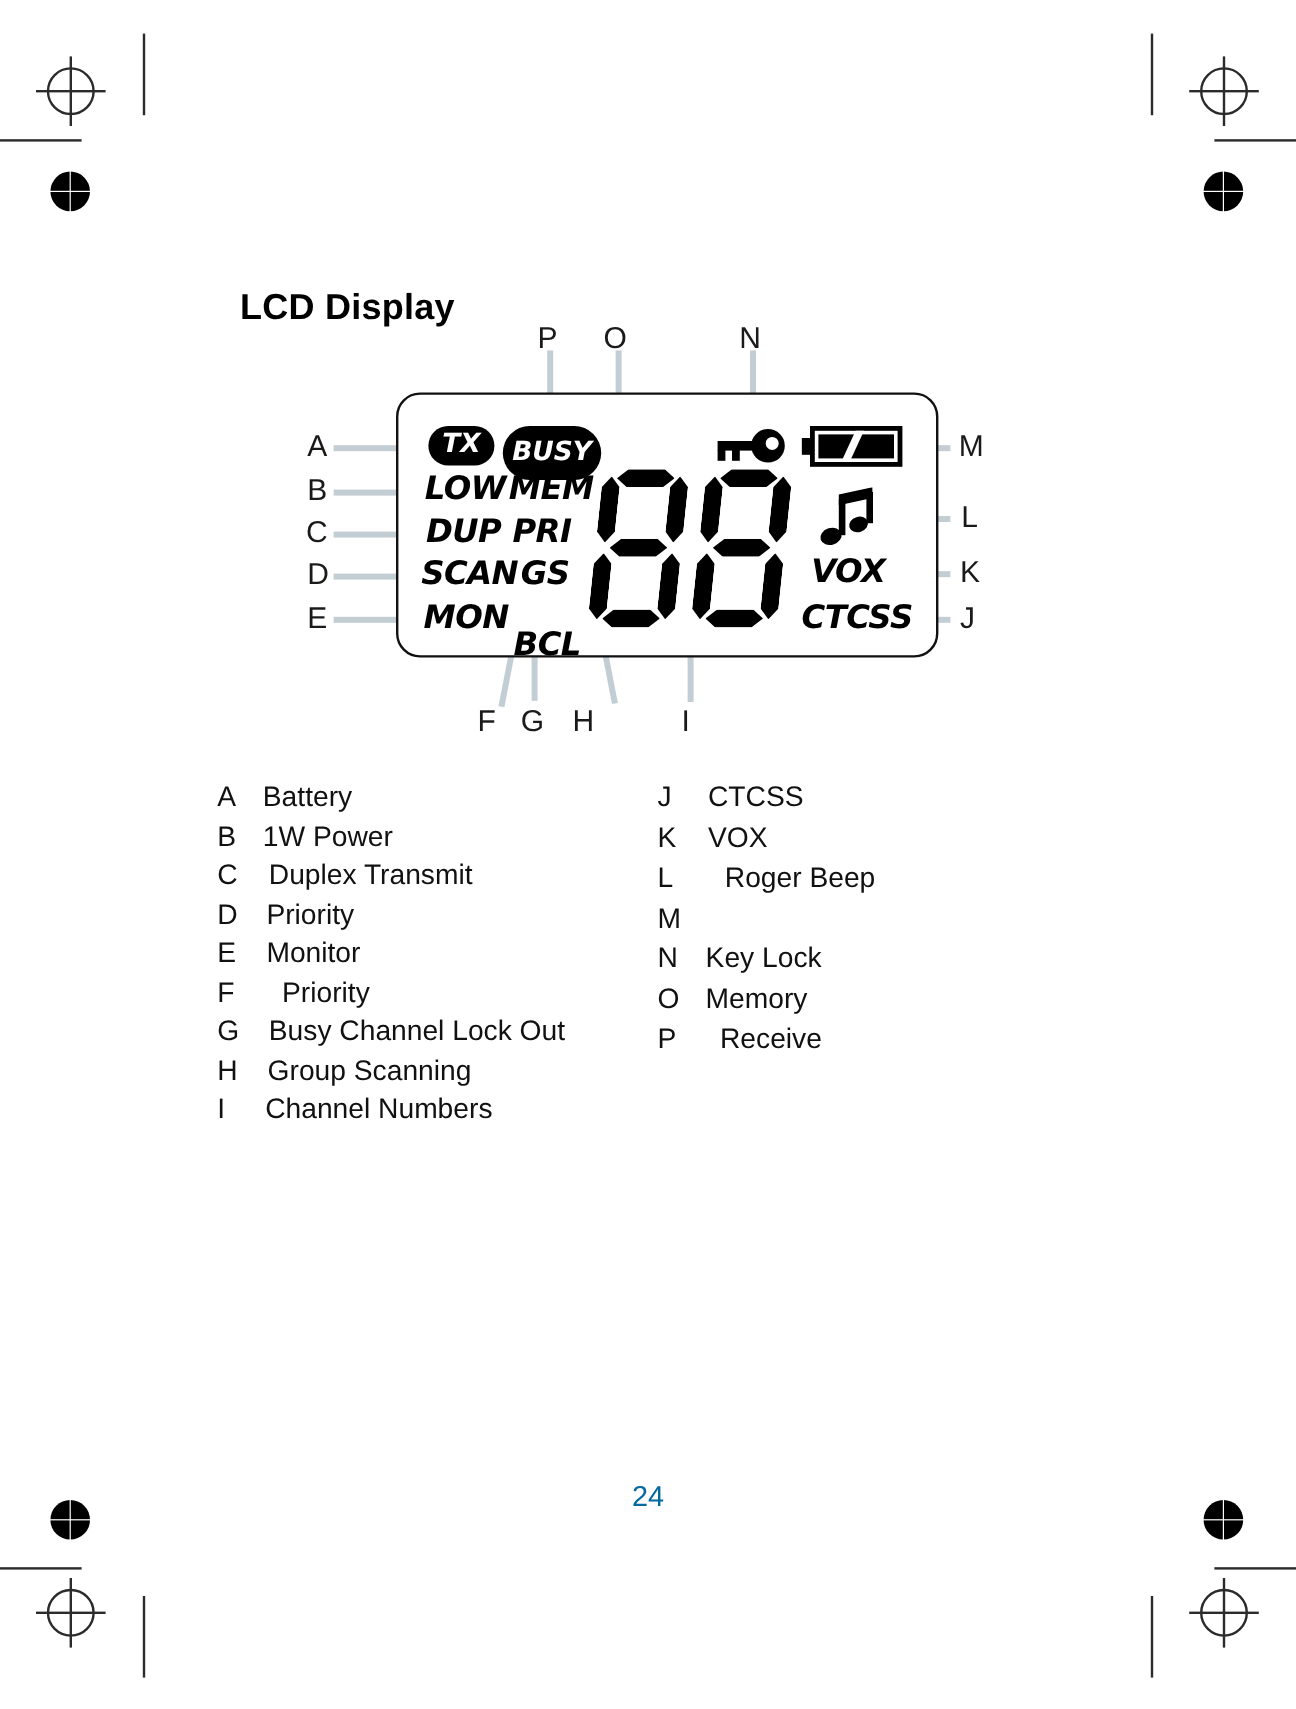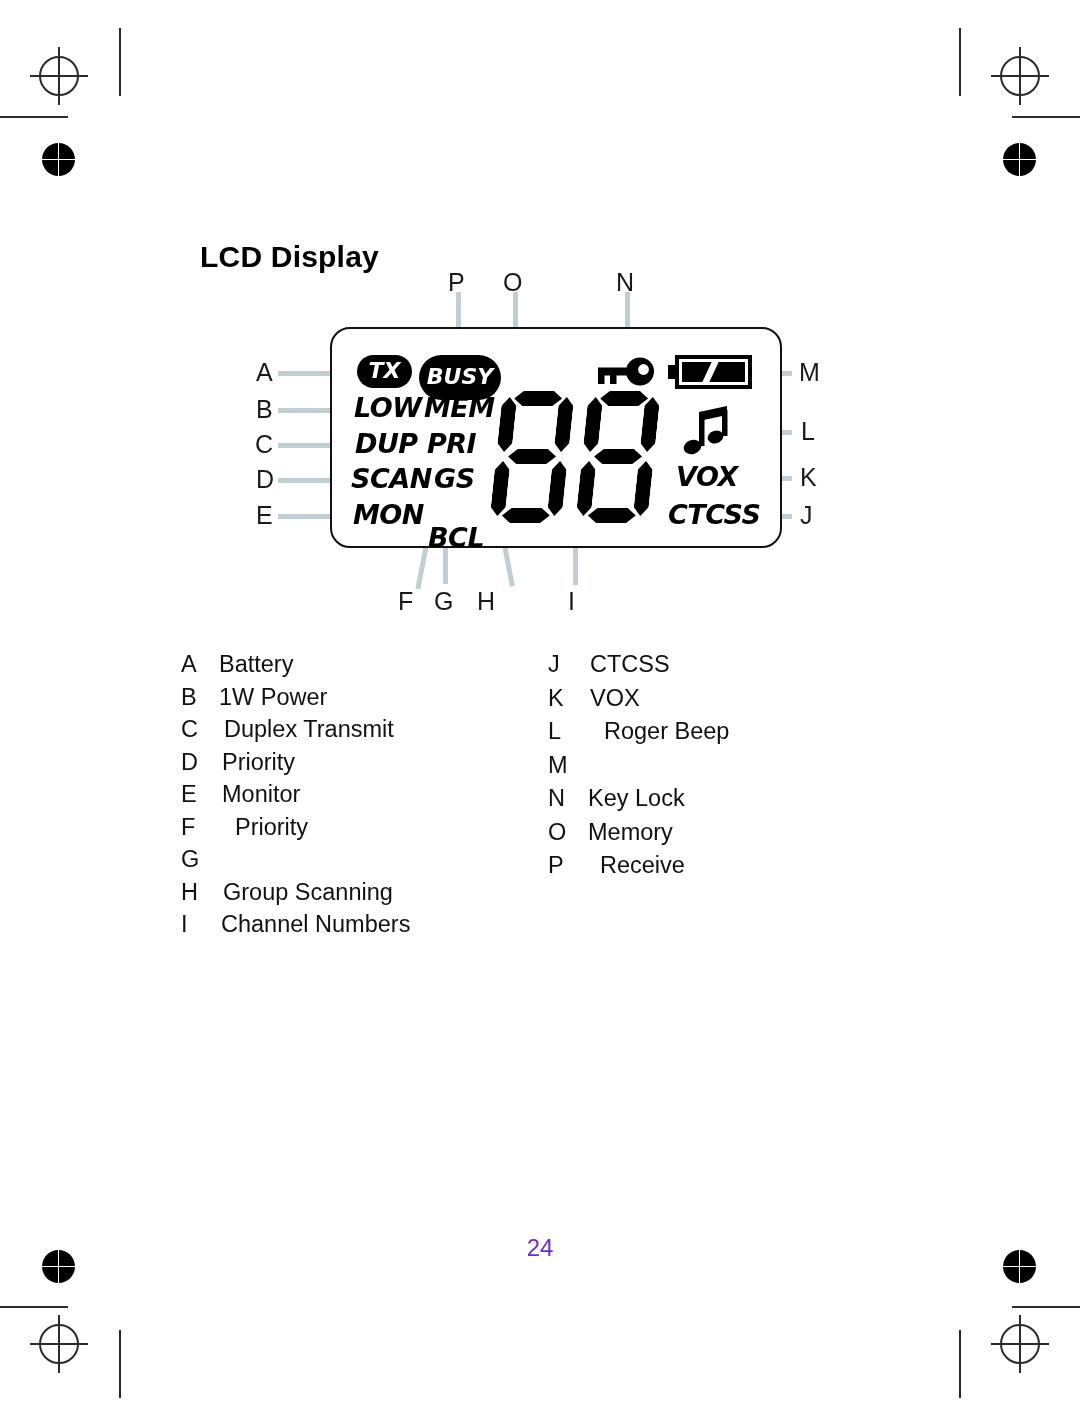--- a/index.html
+++ b/index.html
@@ -186,21 +186,21 @@
   #legend-left { left: 181px; top: 651px; width: 360px; }
   #legend-right { left: 548px; top: 651px; width: 400px; }
   #legend-right .legend-row { height: 33.5px; }
 
   #page-number {
     position: absolute;
     left: 0; right: 0;
     top: 1234px;
     text-align: center;
     font-size: 24px;
-    color: #6d28d9;
+    color: #0369a1;
   }
 </style>
 </head>
 <body>
 
 <div class="crop-line" style="left:119px; top:28px; width:1.6px; height:68px;"></div>
 <div class="crop-line" style="left:0px; top:116px; width:68px; height:1.6px;"></div>
 <div class="reg-target" style="left:39px; top:56px;"></div>
 <div class="reg-dot" style="left:42px; top:143px;"></div>
 
@@ -355,20 +355,21 @@
     <div class="legend-row">
       <span class="legend-key">E</span>
       <span class="legend-value" style="margin-left: 3px;">Monitor</span>
     </div>
     <div class="legend-row">
       <span class="legend-key">F</span>
       <span class="legend-value" style="margin-left: 16px;">Priority</span>
     </div>
     <div class="legend-row">
       <span class="legend-key">G</span>
+      <span class="legend-value" style="margin-left: 5px;">Busy Channel Lock Out</span>
     </div>
     <div class="legend-row">
       <span class="legend-key">H</span>
       <span class="legend-value" style="margin-left: 4px;">Group Scanning</span>
     </div>
     <div class="legend-row">
       <span class="legend-key">I</span>
       <span class="legend-value" style="margin-left: 2px;">Channel Numbers</span>
     </div>
   </div>

